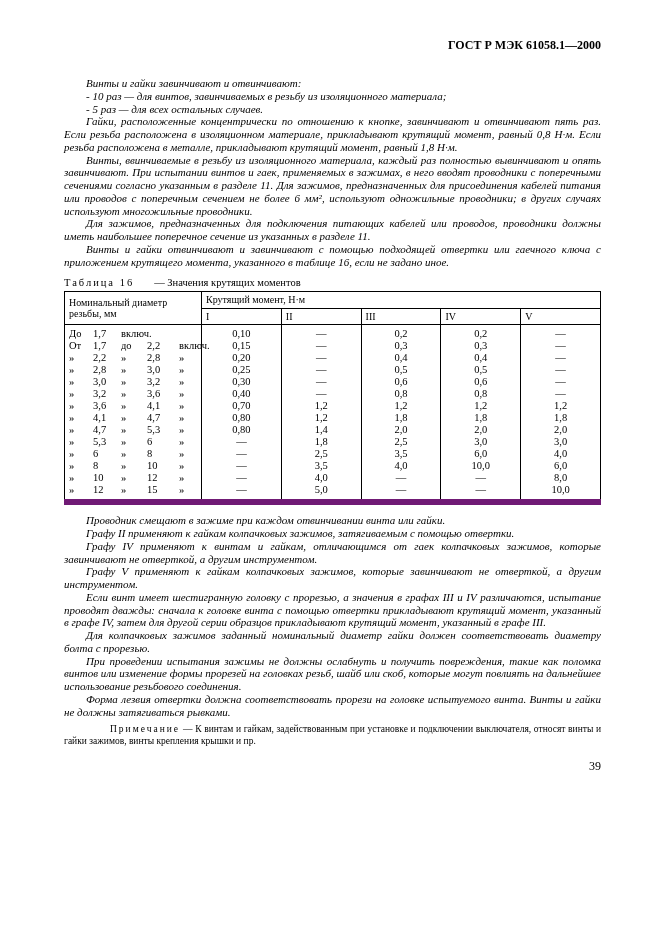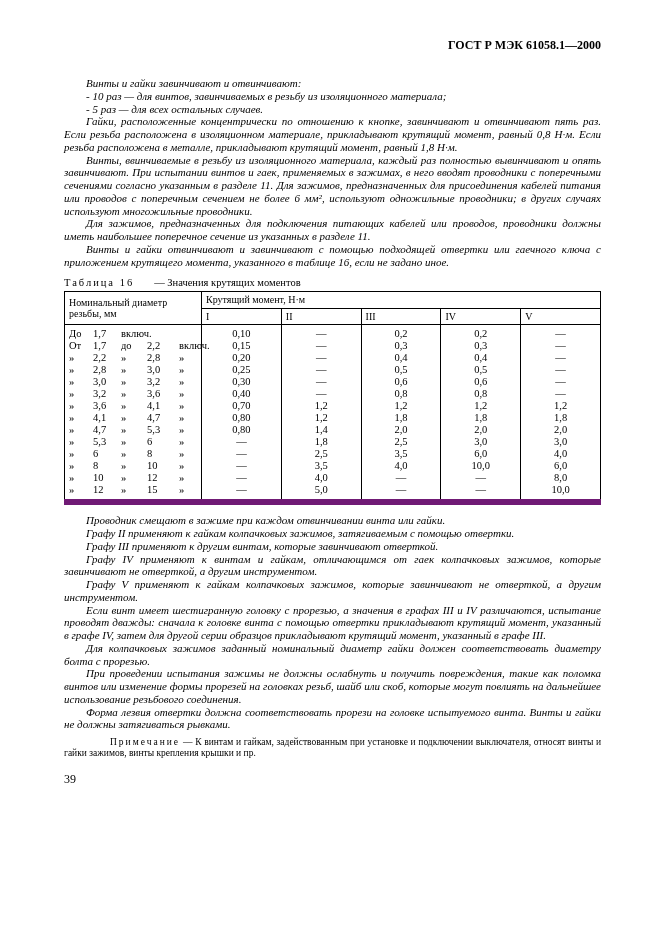--- a/index.html
+++ b/index.html
@@ -41,21 +41,21 @@
   .tok-0 { width:24px; }
   .tok-1 { width:28px; }
   .tok-2 { width:26px; }
   .tok-3 { width:32px; }
   .body-block.after { margin-top:9px; }
   .note {
     margin-top:6px; font-size:9.5px; line-height:1.2;
     text-align:justify; text-indent:22px;
   }
   .note-label { letter-spacing:2px; margin-right:3px;margin-left:24px; }
-  .page-number { font-size:12px; margin-top:12px; }
+  .page-number { text-align:right; font-size:12px; margin-top:12px; }
 </style>
 </head>
 <body>
 
 <div class="page">
 
   <div class="doc-header">ГОСТ Р МЭК 61058.1—2000</div>
 
   <div class="body-block">
       <p class="para">Винты и гайки завинчивают и отвинчивают:</p>
@@ -197,21 +197,20 @@
           <td class="val-cell">—</td>
           <td class="val-cell">—</td>
           <td class="val-cell">10,0</td>
         </tr>
       </tbody>
   </table>
 
   <div class="body-block after">
       <p class="para">Проводник смещают в зажиме при каждом отвинчивании винта или гайки.</p>
       <p class="para">Графу II применяют к гайкам колпачковых зажимов, затягиваемым с помощью отвертки.</p>
-      <p class="para">Графу III применяют к другим винтам, которые завинчивают отверткой.</p>
       <p class="para">Графу IV применяют к винтам и гайкам, отличающимся от гаек колпачковых зажимов, которые завинчивают не отверткой, а другим инструментом.</p>
       <p class="para">Графу V применяют к гайкам колпачковых зажимов, которые завинчивают не отверткой, а другим инструментом.</p>
       <p class="para">Если винт имеет шестигранную головку с прорезью, а значения в графах III и IV различаются, испытание проводят дважды: сначала к головке винта с помощью отвертки прикладывают крутящий момент, указанный в графе IV, затем для другой серии образцов прикладывают крутящий момент, указанный в графе III.</p>
       <p class="para">Для колпачковых зажимов заданный номинальный диаметр гайки должен соответствовать диаметру болта с прорезью.</p>
       <p class="para">При проведении испытания зажимы не должны ослабнуть и получить повреждения, такие как поломка винтов или изменение формы прорезей на головках резьб, шайб или скоб, которые могут повлиять на дальнейшее использование резьбового соединения.</p>
       <p class="para">Форма лезвия отвертки должна соответствовать прорези на головке испытуемого винта. Винты и гайки не должны затягиваться рывками.</p>
     </div>
 
   <div class="note">
     <span class="note-label">Примечание</span><span>— К винтам и гайкам, задействованным при установке и подключении выключателя, относят винты и гайки зажимов, винты крепления крышки и пр.</span>

